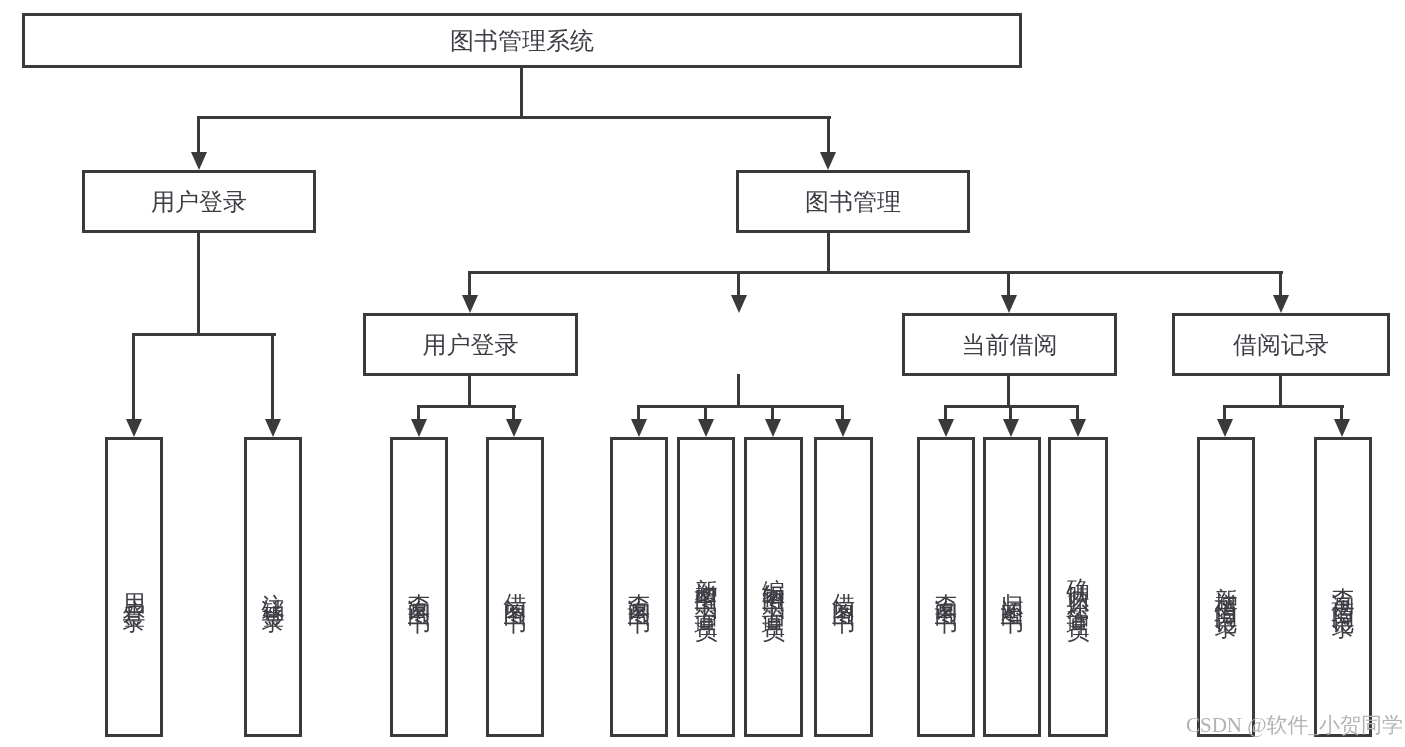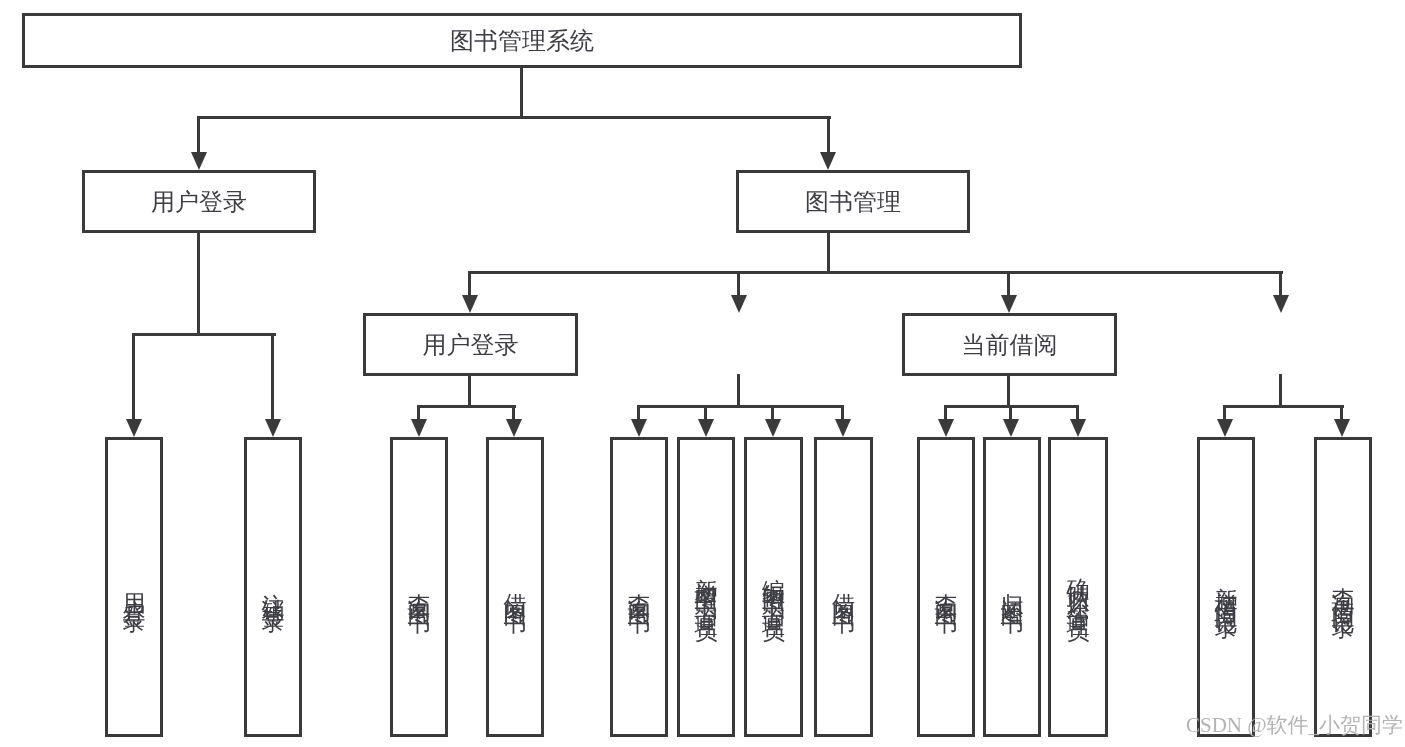--- a/index.html
+++ b/index.html
@@ -102,20 +102,23 @@
   <div class="box" style="left:712px;top:170px;width:234px;height:63px;margin-left:24px;">
     <span>图书管理</span>
   </div>
 
   <div class="box" style="left:363px;top:313px;width:215px;height:63px;">
     <span>用户登录</span>
   </div>
   <div class="box" style="left:902px;top:313px;width:215px;height:63px;">
     <span>当前借阅</span>
   </div>
+  <div class="box" style="left:1172px;top:313px;width:218px;height:63px;">
+    <span>借阅记录</span>
+  </div>
 
   <div class="box vbox" style="left:105px;top:437px;width:58px;height:300px;">
     <span>用户登录</span>
   </div>
   <div class="box vbox" style="left:244px;top:437px;width:58px;height:300px;">
     <span>注销登录</span>
   </div>
 
   <div class="box vbox" style="left:390px;top:437px;width:58px;height:300px;">
     <span>查询图书</span>

